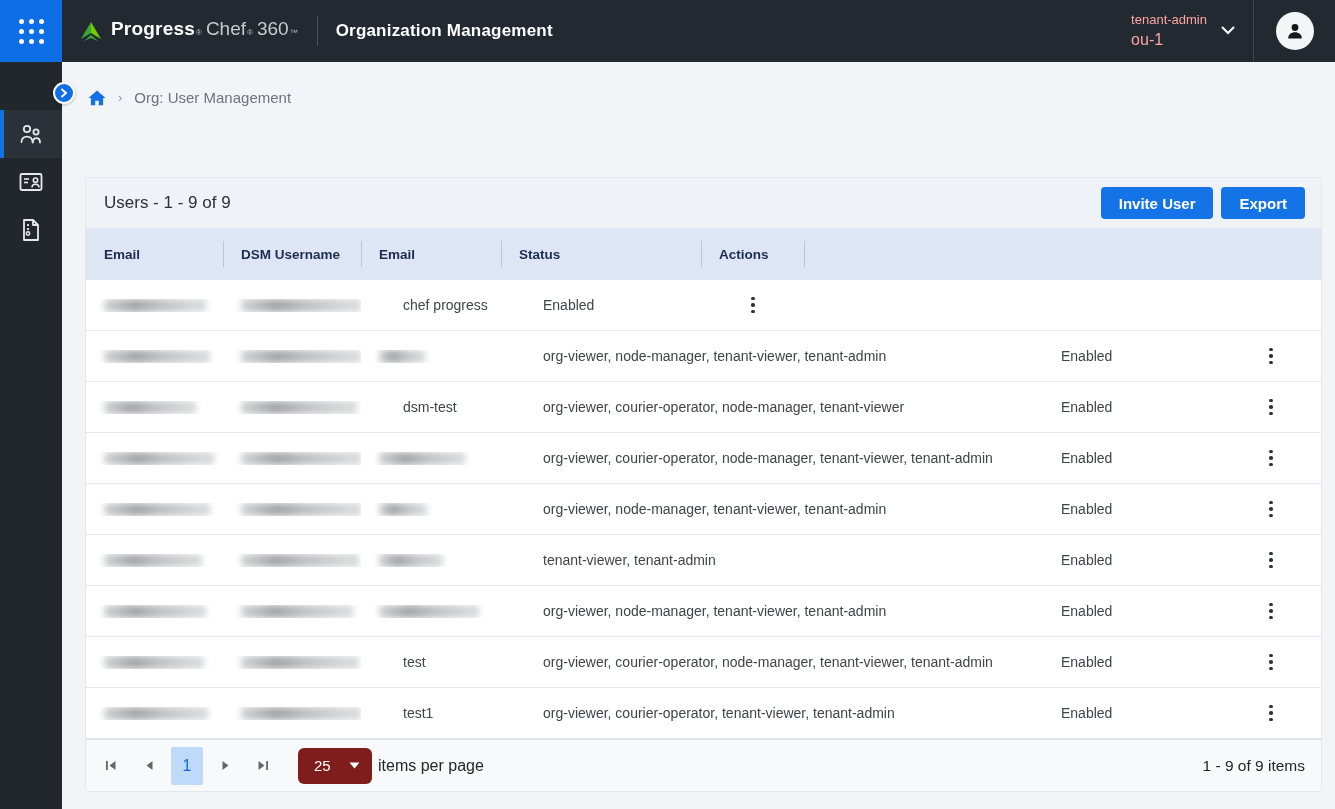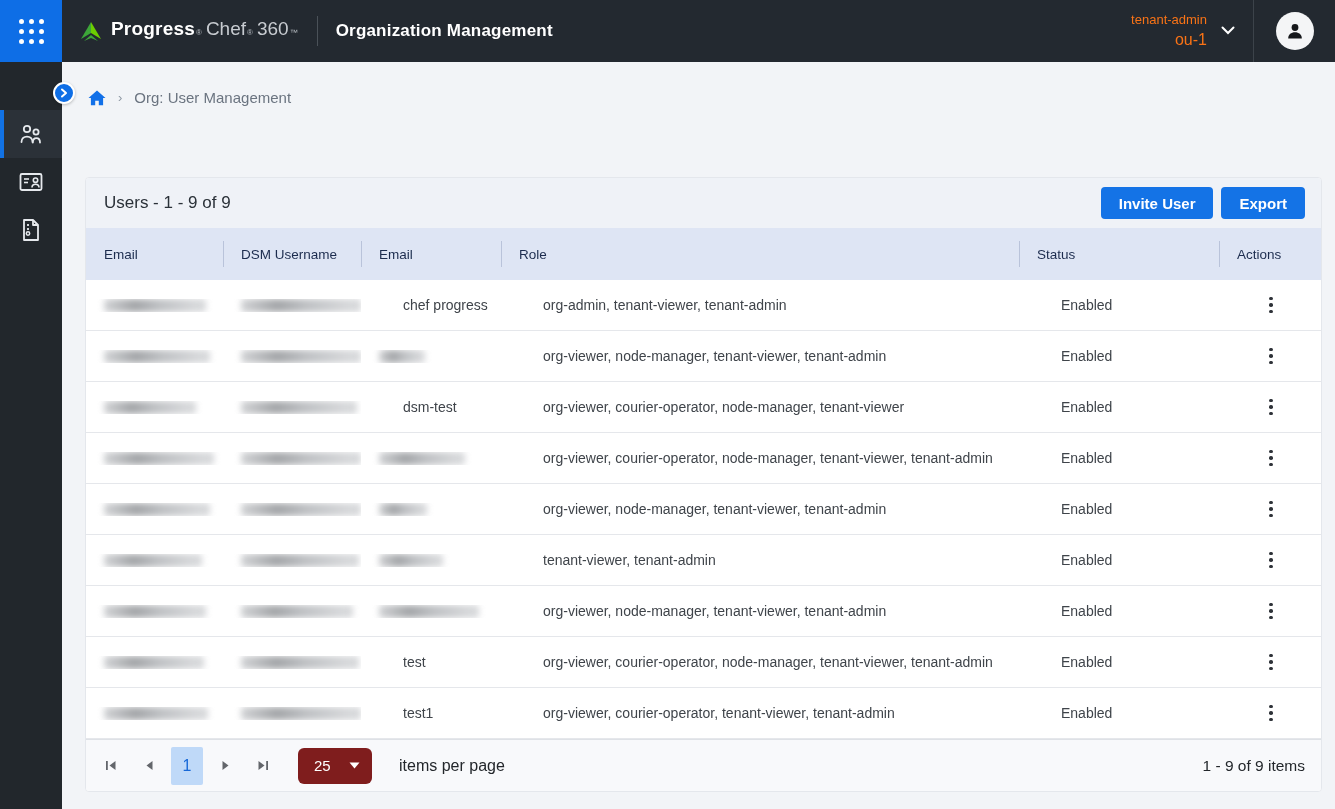--- a/index.html
+++ b/index.html
@@ -14,21 +14,21 @@
   .brand { display:flex; align-items:baseline; margin-left:16px; white-space:nowrap; }
   .brand svg { align-self:center; margin-right:7px; }
   .brand-progress { color:#fff; font-weight:700; font-size:19px; letter-spacing:.2px; }
   .brand-mark { color:#B7BCC2; font-size:8px; vertical-align:super; margin:0 1px; }
   .brand-chef { color:#C7CBD0; font-weight:300; font-size:19px; margin-left:3px; }
   .brand-360 { color:#C7CBD0; font-weight:300; font-size:19px; margin-left:3px; }
   .topbar-divider { width:1px; height:30px; background:#4A5158; margin:0 18px; }
   .app-title { color:#fff; font-size:17px; font-weight:700; letter-spacing:.2px; }
   .topbar-spacer { flex:1; }
   .tenant-switcher { display:flex; align-items:center; cursor:pointer; margin-right:18px; }
-  .tenant-text { text-align:right; color:#f97316; line-height:1.35; }
+  .tenant-text { text-align:left; color:#fca5a5; line-height:1.35; }
   .tenant-role { font-size:13px; }
   .tenant-org { font-size:16px; }
   .chevron-down { margin-left:14px; }
   .profile-zone { width:82px; height:62px; border-left:1px solid #3C434A; display:flex; align-items:center; justify-content:center; flex:none; }
   .avatar { width:38px; height:38px; border-radius:50%; background:#F4F5F6; display:flex; align-items:center; justify-content:center; cursor:pointer; }
 
   
   .sidebar { position:absolute; left:0; top:62px; width:62px; height:747px; background:#22272C; z-index:20; }
   .side-item { width:62px; height:48px; display:flex; align-items:center; justify-content:center; cursor:pointer; position:relative; margin-top:0; }
   .side-item.first { margin-top:48px; }
@@ -43,21 +43,21 @@
 
   
   .card { position:absolute; left:85px; top:177px; width:1237px; background:#fff; border:1px solid #E4E7EC; border-radius:4px; overflow:hidden; }
   .card-head { height:50px; background:#EFF2F7; display:flex; align-items:center; padding:0 16px 0 18px; }
   .card-title { font-size:17px; color:#2A3138; font-weight:500; }
   .head-spacer { flex:1; }
   .btn { height:32px; padding:0 18px; border:none; border-radius:4px; background:#1473E6; color:#fff; font-family:"Liberation Sans",sans-serif; font-size:15px; font-weight:700; cursor:pointer; }
   .btn + .btn { margin-left:8px; }
 
   .thead { height:52px; background:#DEE5F4; display:flex; align-items:stretch; }
-  .th { display:flex; align-items:center; padding-left:18px; font-size:13.5px; font-weight:400; color:#1C2C4E; position:relative; }
+  .th { display:flex; align-items:center; padding-left:18px; font-size:13.5px; font-weight:700; color:#1C2C4E; position:relative; }
   .th + .th::before, .th.end-line::after { content:""; position:absolute; left:0; top:13px; width:1px; height:26px; background:#B9C3DA; }
   .th.end-line::after { left:auto; right:0; }
 
   .col-email{width:137px;flex:none}.col-username{width:138px;flex:none}.col-name{width:140px;flex:none}
   .col-role{width:518px;flex:none}.col-status{width:200px;flex:none}.col-actions{width:104px;flex:none}
 
   .trow { height:51px; display:flex; align-items:center; border-bottom:1px solid #E5E7EB; background:#fff; }
   .trow:last-child { border-bottom:1px solid #E5E7EB; }
   .cell { display:flex; align-items:center; padding-left:18px; overflow:hidden; }
   .cell-text { font-size:14px; color:#3F444A; white-space:nowrap;margin-left:24px; }
@@ -65,21 +65,21 @@
   .col-actions.cell { justify-content:center; padding-left:0; }
   .kebab { display:flex; flex-direction:column; gap:3px; padding:6px 10px; cursor:pointer; }
   .kebab .dot { width:3.5px; height:3.5px; border-radius:50%; background:#2E3238; }
 
   
   .pager { height:52px; background:#F8F9FB; border-top:1px solid #DEE1E6; display:flex; align-items:center; padding:0 16px 0 6px; }
   .pg-btn { width:38px; height:38px; display:flex; align-items:center; justify-content:center; background:none; border:none; cursor:pointer; }
   .pg-num { width:32px; height:38px; display:flex; align-items:center; justify-content:center; background:#BFD9F8; color:#1668D8; font-size:16px; border-radius:2px; cursor:pointer; margin:0 3px; }
   .page-size { margin-left:16px; width:74px; height:36px; background:#7f1d1d; border-radius:6px; display:flex; align-items:center; padding:0 12px 0 16px; cursor:pointer; }
   .page-size-value { color:#fff; font-size:15px; flex:1; }
-  .items-label { margin-left:27px; font-size:16px; color:#23272B; }
+  .items-label { margin-left:6px; font-size:16px; color:#23272B; }
   .pg-spacer { flex:1; }
   .range-label { font-size:15.5px; color:#23272B; }
 </style>
 </head>
 <body>
 
 <header class="topbar">
   <div class="app-grid">
     <div class="grid-dots">
       <span></span>
@@ -177,38 +177,34 @@
     <span class="card-title">Users - 1 - 9 of 9</span>
     <div class="head-spacer"></div>
     <button class="btn">Invite User</button>
     <button class="btn">Export</button>
   </div>
 
   <div class="thead">
     <div class="th col-email">Email</div>
     <div class="th col-username">DSM Username</div>
     <div class="th col-name">Email</div>
-    <div class="th col-role">Role</div>
     <div class="th col-status">Status</div>
     <div class="th col-actions end-line">Actions</div>
   </div>
 
   <div>
   <div class="trow">
     <div class="cell col-email">
           <span class="redacted" style="width: 102px;"></span>
         </div>
     <div class="cell col-username">
           <span class="redacted" style="width: 122px;"></span>
         </div>
     <div class="cell col-name">
           <span class="cell-text">chef progress</span>
-        </div>
-    <div class="cell col-role">
-          <span class="cell-text">org-admin, tenant-viewer, tenant-admin</span>
         </div>
     <div class="cell col-status">
           <span class="cell-text">Enabled</span>
         </div>
     <div class="cell col-actions">
       <div class="kebab">
             <span class="dot"></span>
             <span class="dot"></span>
             <span class="dot"></span>
           </div>

